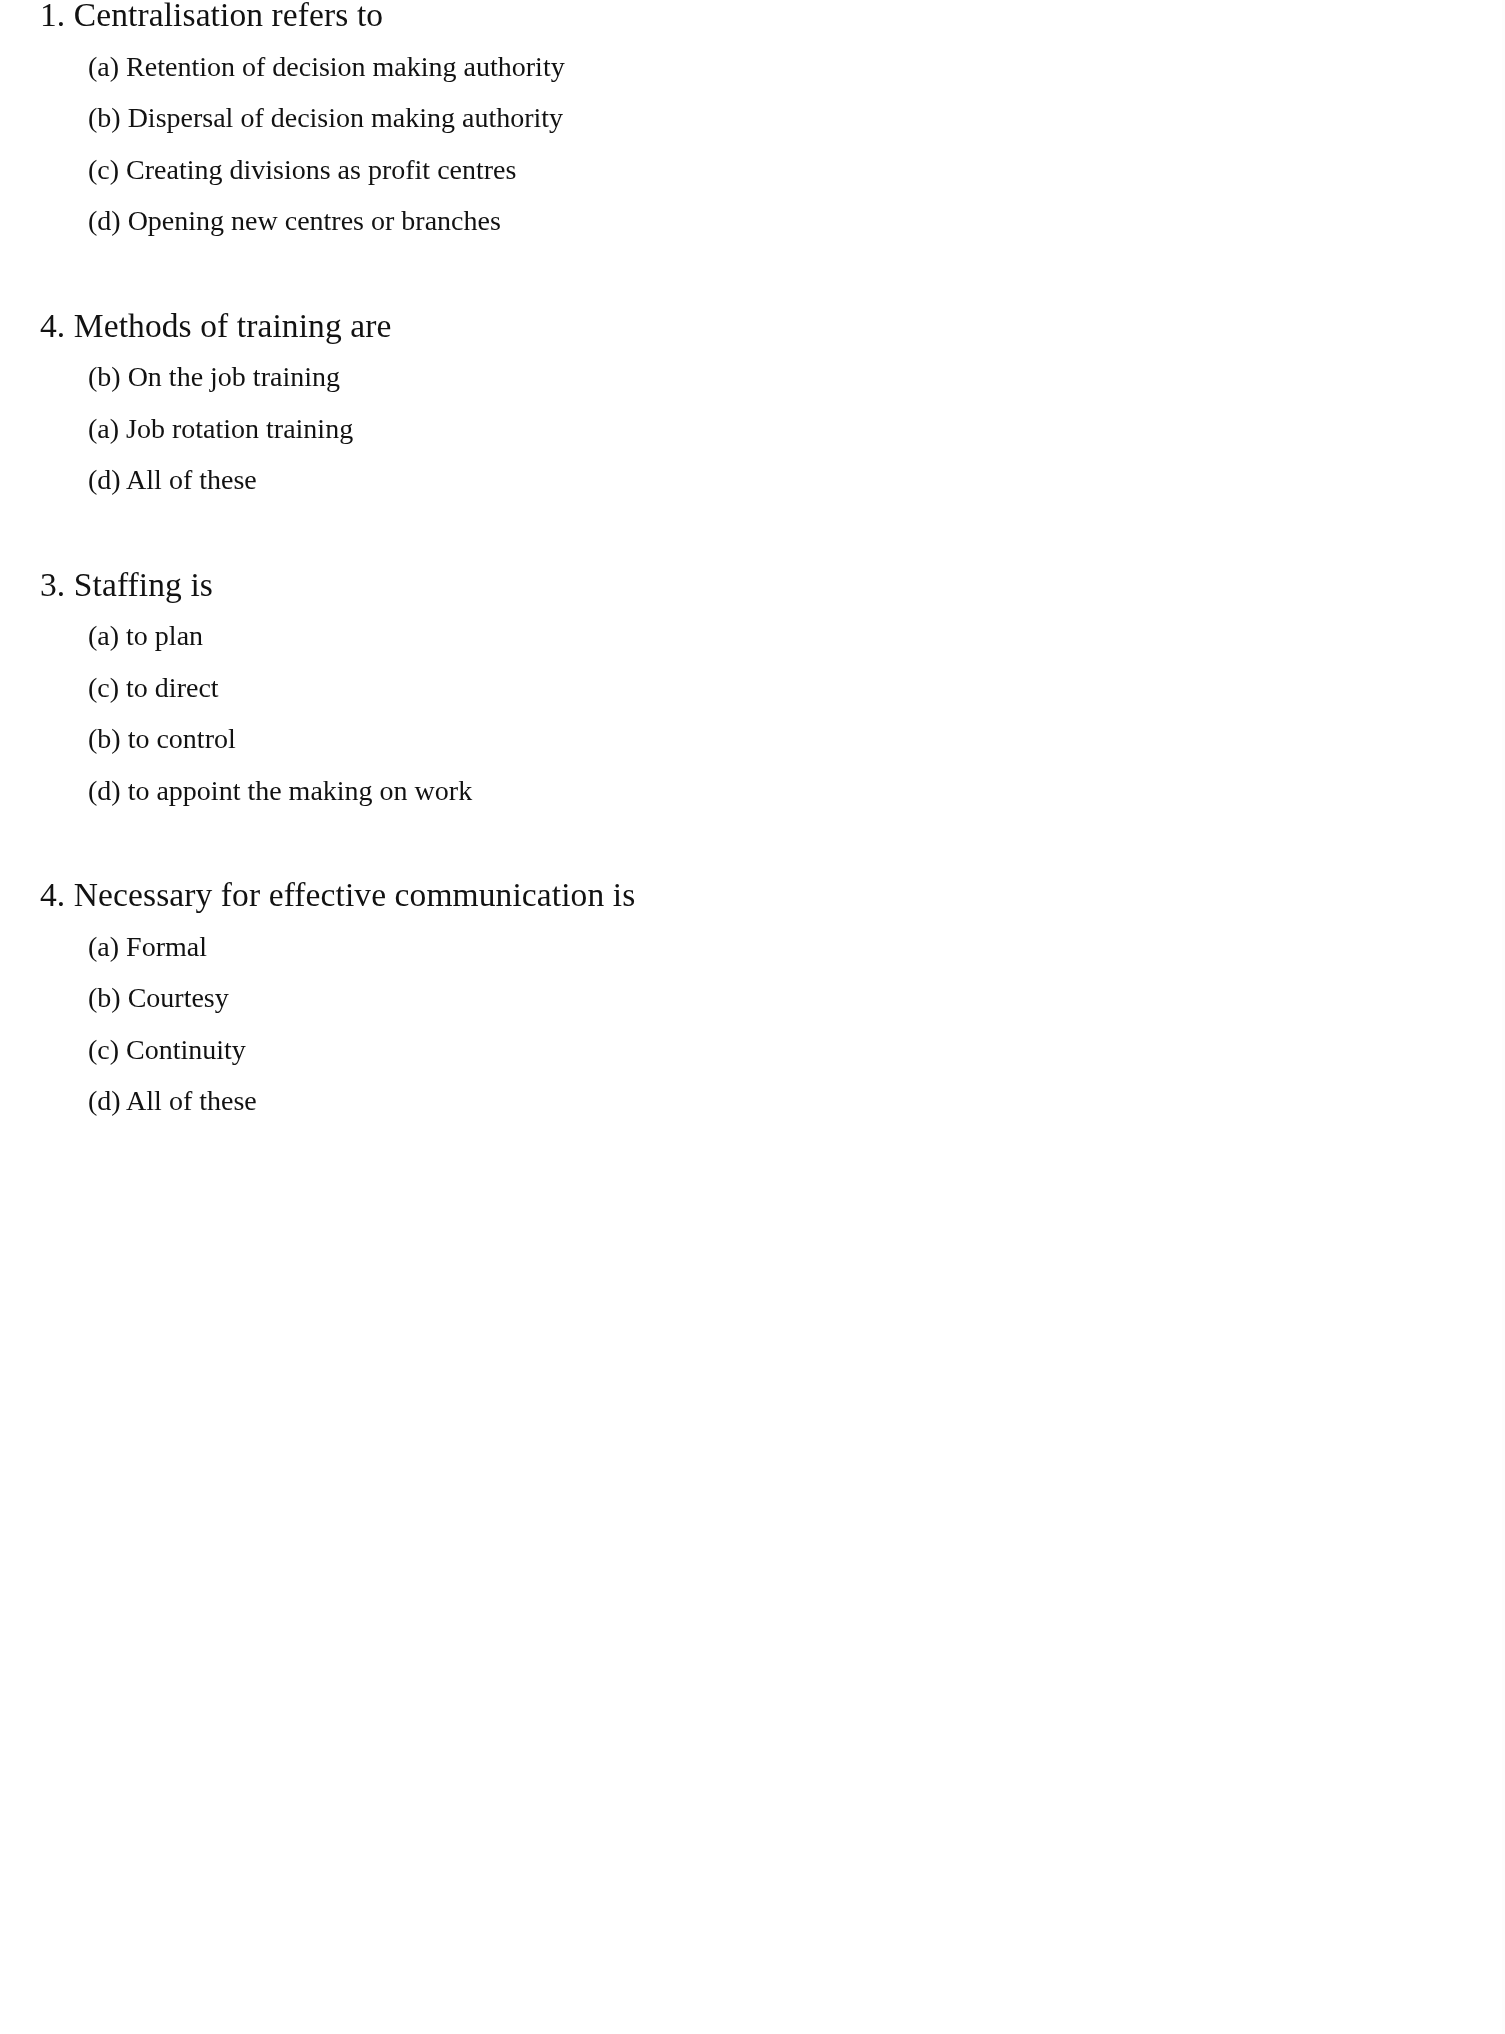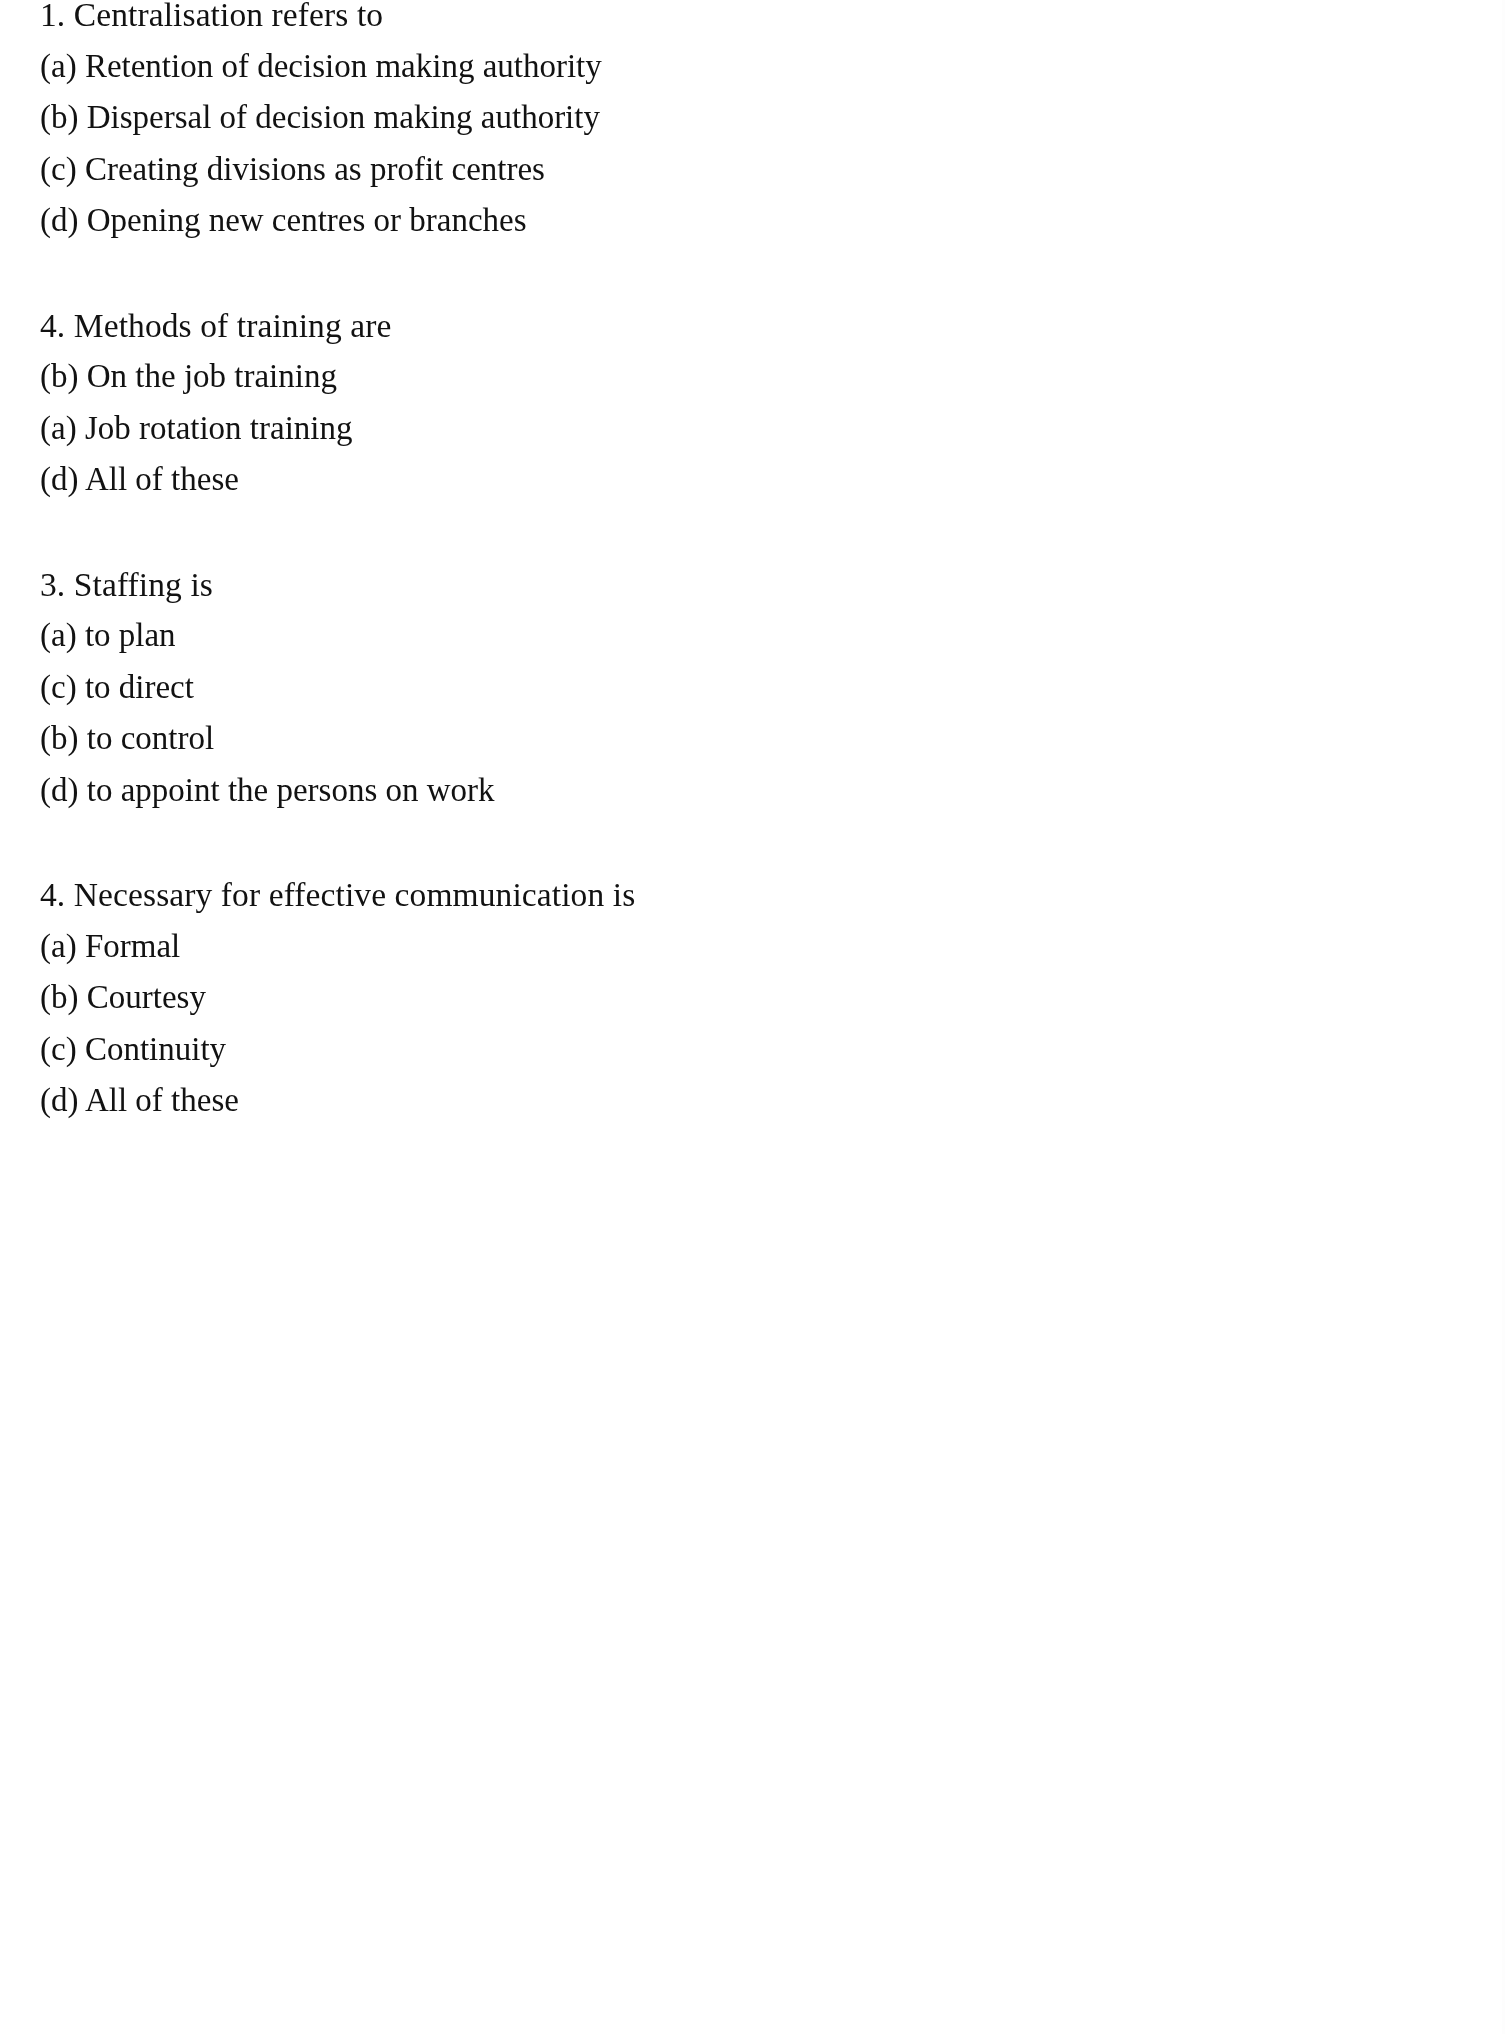--- a/index.html
+++ b/index.html
@@ -55,23 +55,24 @@
 
   
   .stem-wrap {
     white-space: normal;
     width: 1290px;
     padding-left: 8px;
     text-indent: 0;
   }
 
   .opt {
-    font-size: 33px;
+    font-size: 28px;
     line-height: 51.5px;
     white-space: nowrap;
+    margin-left: 48px;
   }
 
   
   .line, .stem, .opt {
     -webkit-font-smoothing: antialiased;
   }
 
   .first-line-clipped {
     
     margin-top: -11px;
@@ -101,21 +102,21 @@
     <div class="opt">(d) All of these</div>
   </div>
 
   <div class="q-gap"></div>
 
   <div class="question-block">
     <div class="line stem">3. Staffing is</div>
     <div class="opt">(a) to plan</div>
     <div class="opt">(c) to direct</div>
     <div class="opt">(b) to control</div>
-    <div class="opt">(d) to appoint the persons on work</div>
+    <div class="opt">(d) to appoint the making on work</div>
   </div>
 
   <div class="q-gap"></div>
 
   <div class="question-block">
     <div class="line stem">4. Necessary for effective communication is</div>
     <div class="opt">(a) Formal</div>
     <div class="opt">(b) Courtesy</div>
     <div class="opt">(c) Continuity</div>
     <div class="opt">(d) All of these</div>

